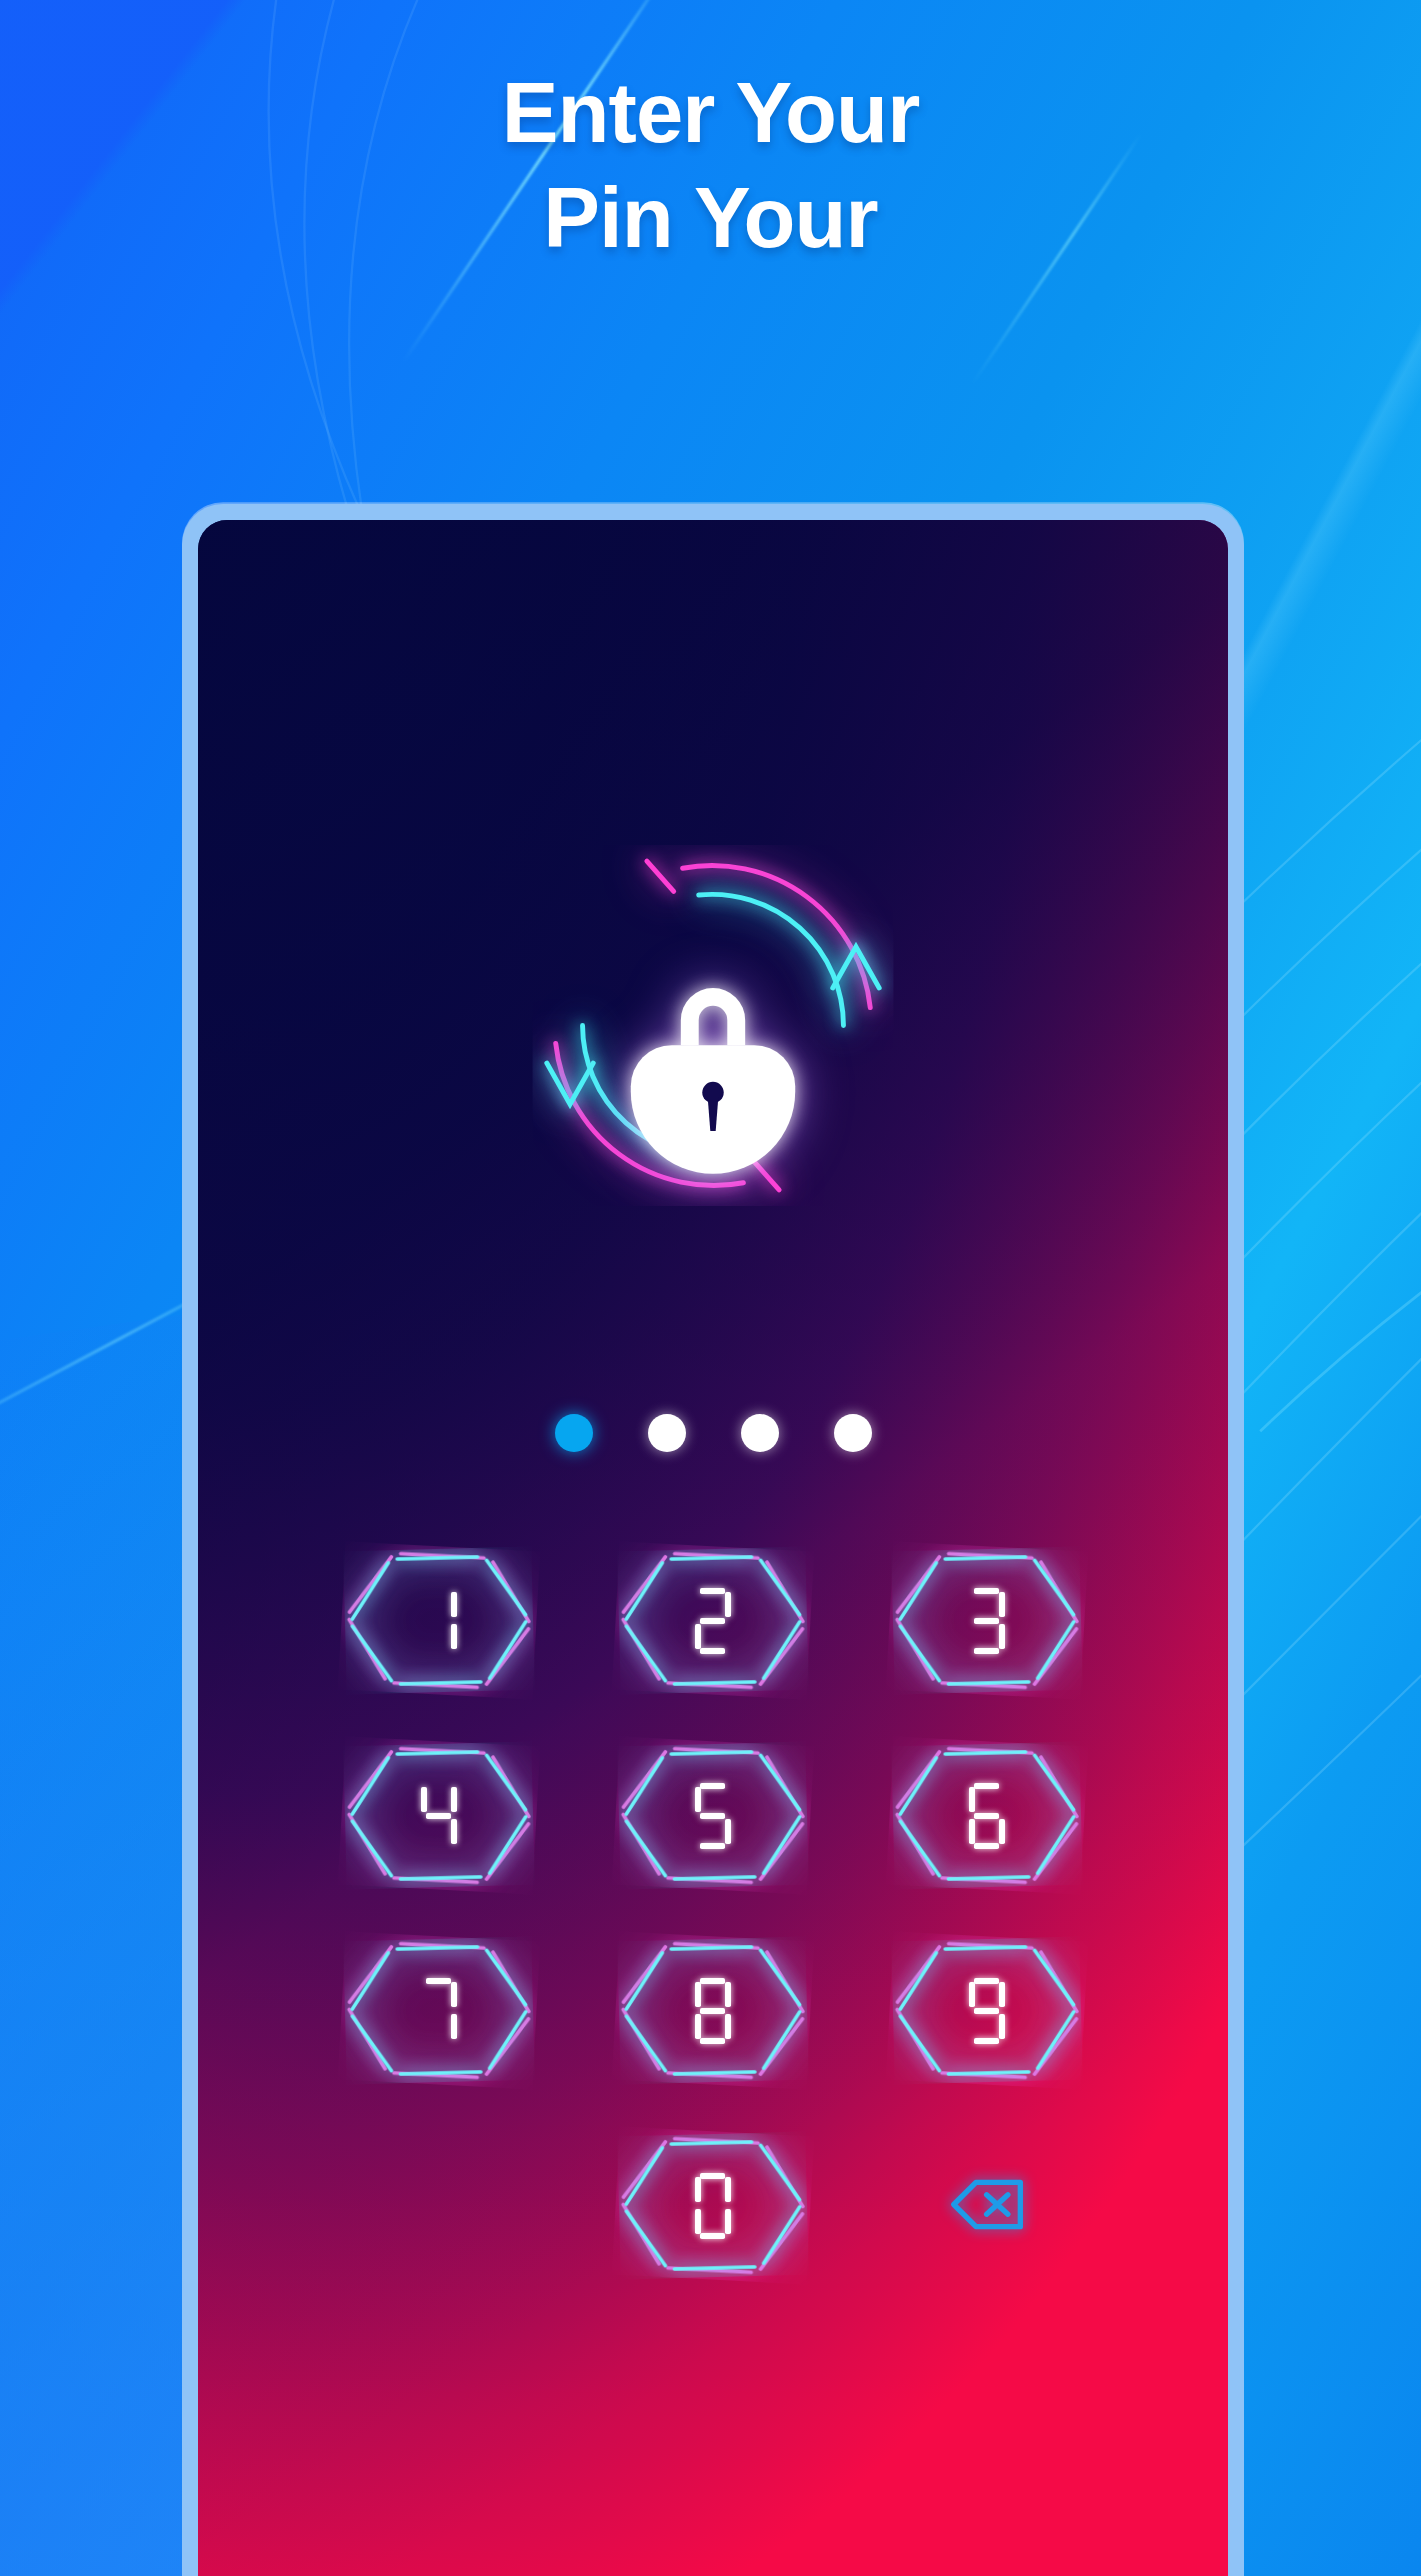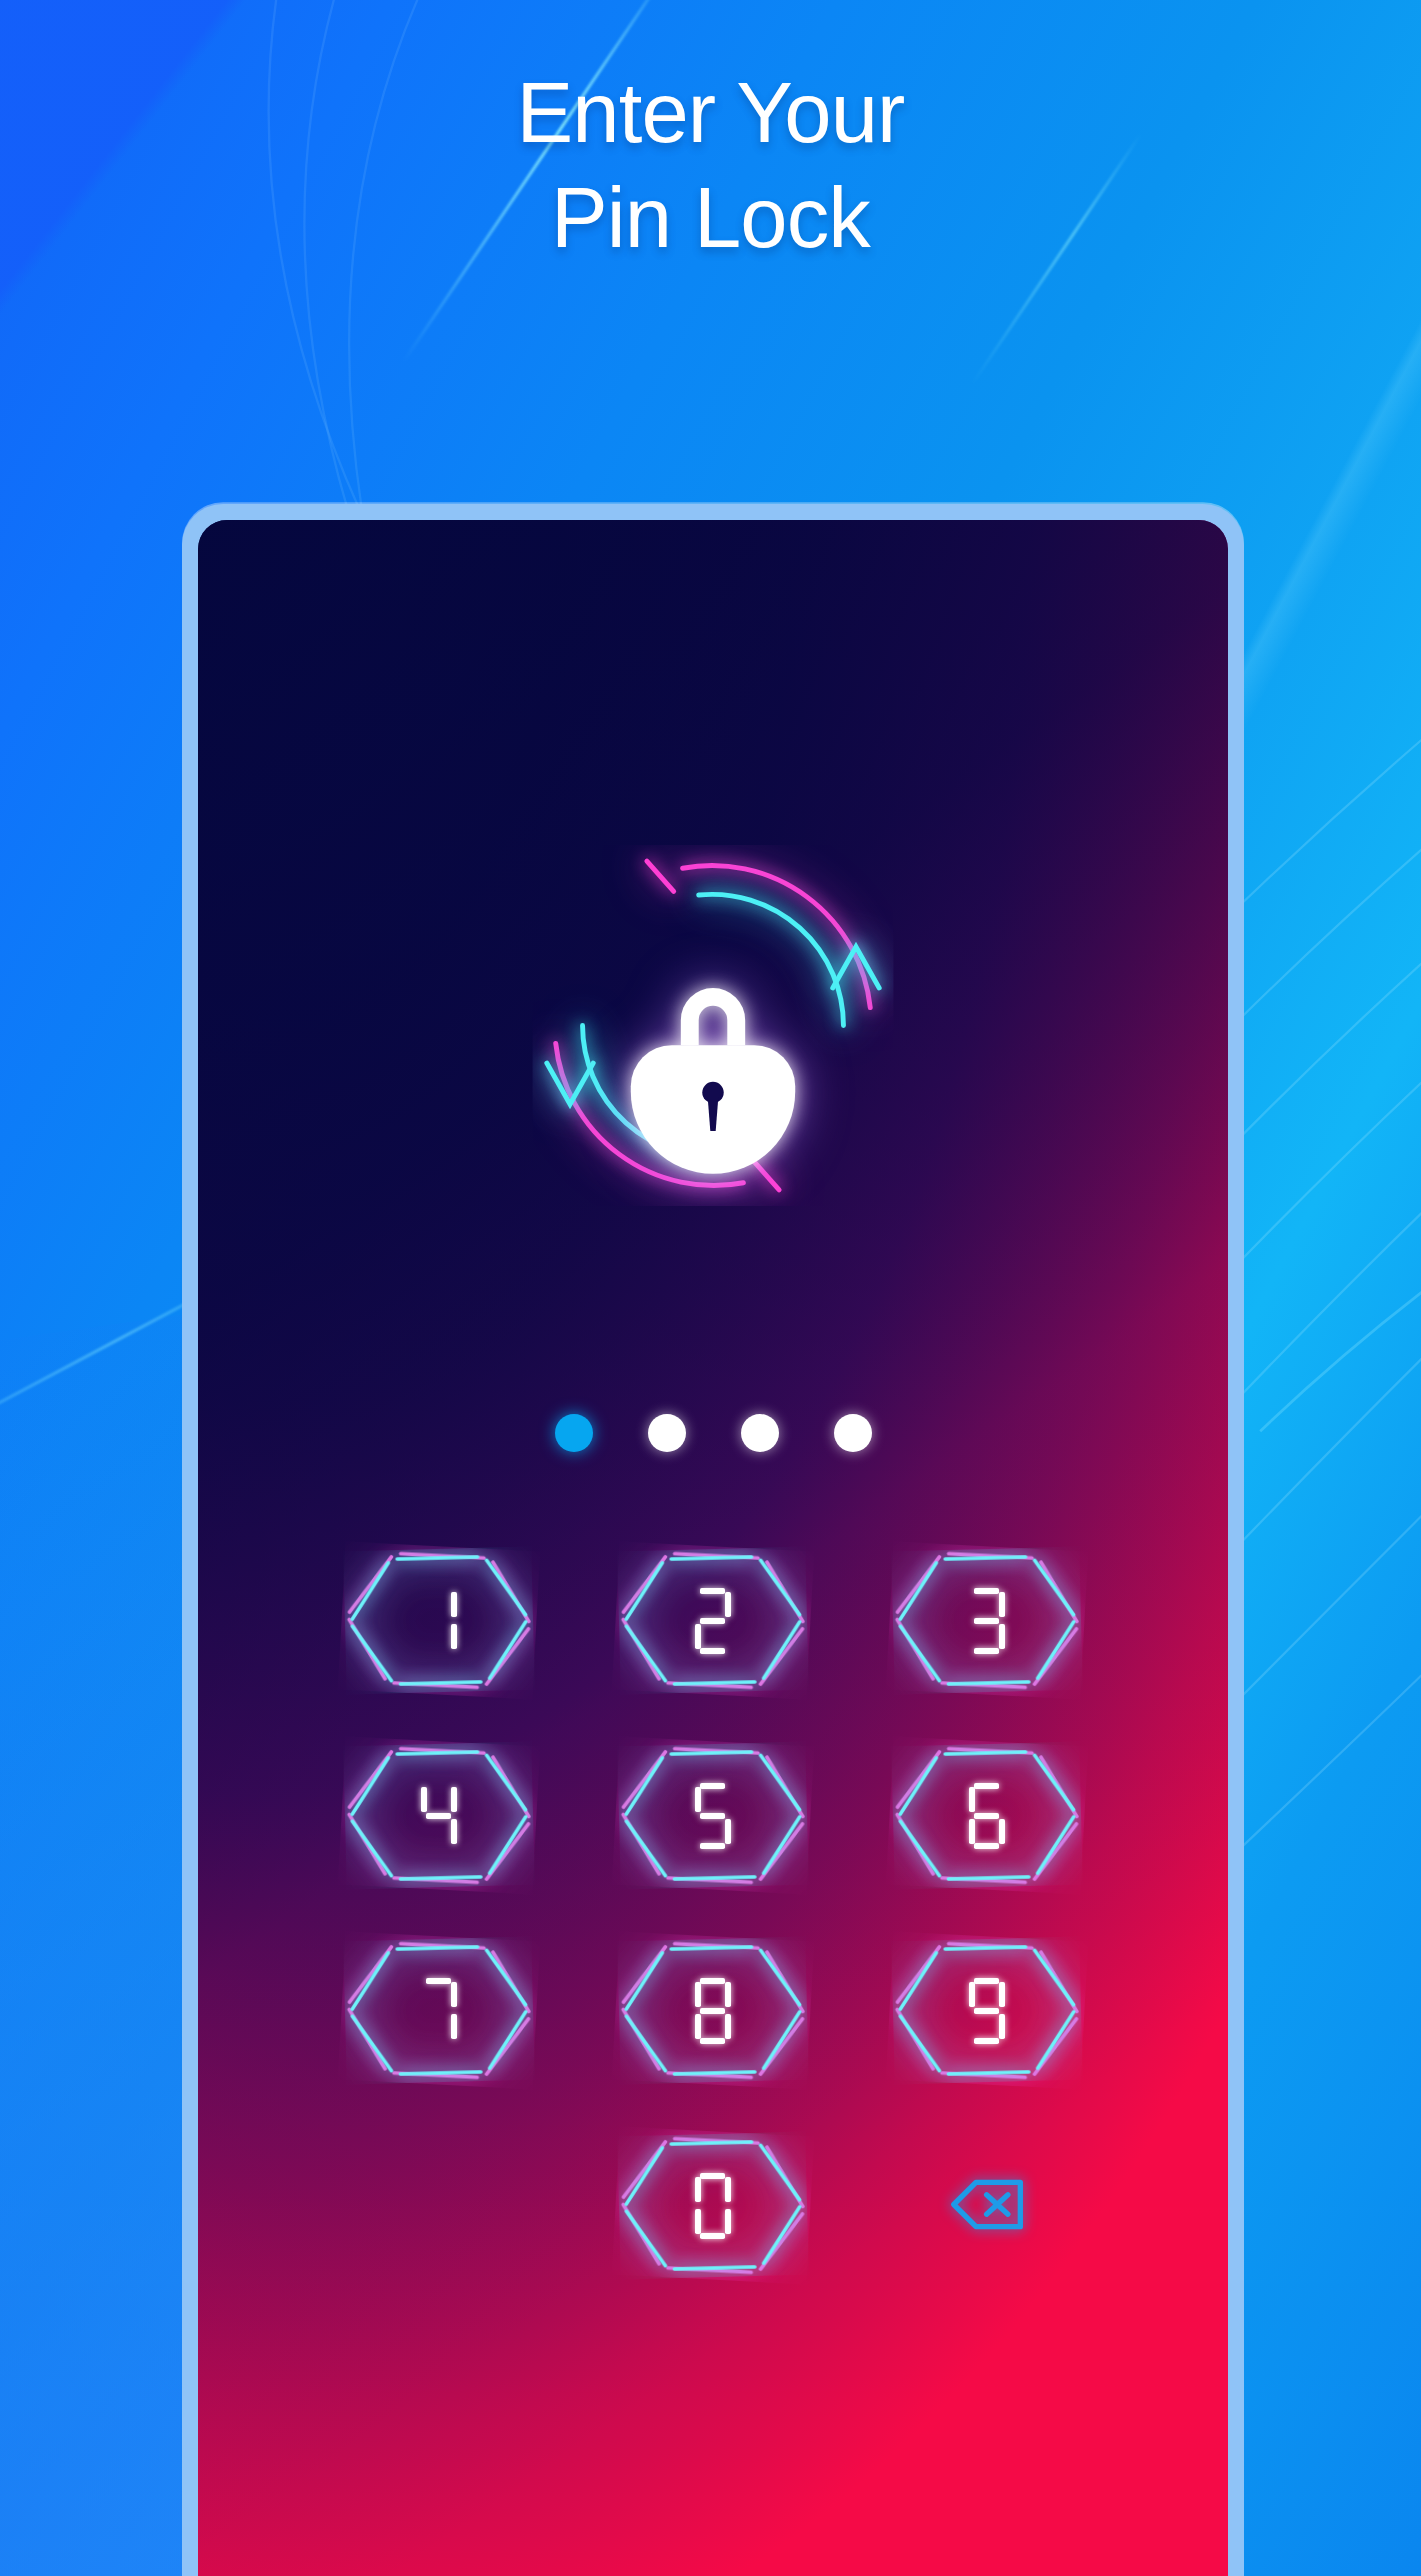--- a/index.html
+++ b/index.html
@@ -44,21 +44,21 @@
     background:linear-gradient(to bottom, rgba(120,245,255,0) 0%, rgba(150,250,255,.85) 40%, rgba(120,245,255,0) 100%);
     transform:rotate(34deg);filter:blur(0.9px);
   }
   .streak.s1{left:537px;top:-80px;height:483px;}
   .streak.s2{left:1055px;top:107px;height:304px;opacity:.55;}
   .streak.s3{left:63px;top:1055px;height:626px;transform:rotate(62deg);opacity:.45;}
 
   
   #title{
     position:absolute;top:70px;left:0;width:100%;text-align:center;
-    color:#ffffff;font-weight:normal;font-size:85px;line-height:1.0;
+    color:#ffffff;font-weight:bold;font-size:85px;line-height:1.0;
     letter-spacing:-0.9px;
     text-shadow:0 4.5px 8px rgba(0,48,120,.33);
     z-index:5;
   }
   #title .ln{display:block;}
   #title .ln2{margin-top:19.7px;}
 
   
   #phone{
     position:absolute;left:182px;top:504px;width:1062px;height:2111px;
@@ -181,21 +181,21 @@
     </svg>
   </div>
 
   <div class="streak s1"></div>
   <div class="streak s2"></div>
   <div class="streak s3"></div>
 </div>
 
 <div id="title">
   <span class="ln ln1">Enter Your</span>
-  <span class="ln ln2">Pin Lock</span>
+  <span class="ln ln2">Pin Your</span>
 </div>
 
 <div id="phone">
   <div id="screen">
     <div class="screen-tint"></div>
 
     <div id="lock-emblem">
       <svg viewBox="0 0 404 404">
 
         <g class="glow-pink" fill="none" stroke="#ff3fd4" stroke-width="5.5" stroke-linecap="round">

